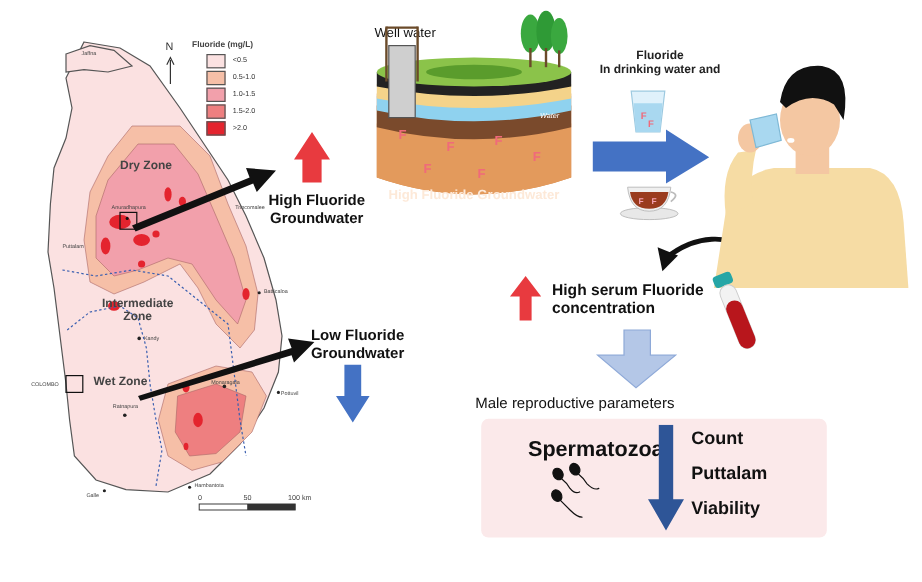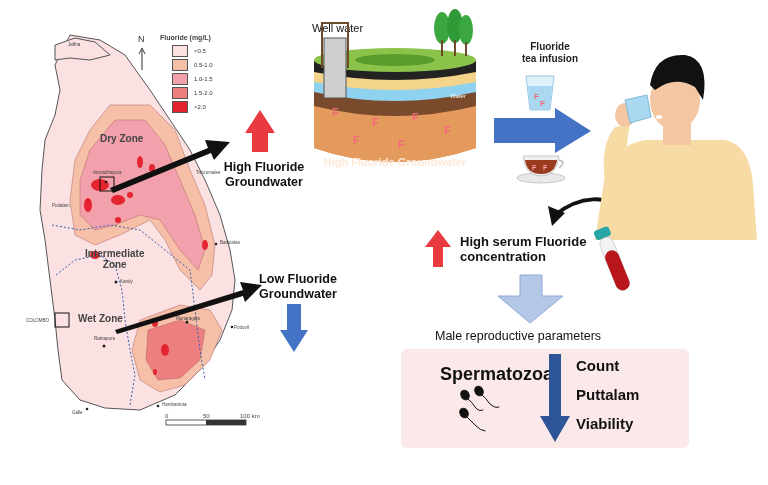--- a/index.html
+++ b/index.html
@@ -185,21 +185,21 @@
     <text x="102" y="113" class="fsym">F</text>
     <text x="134" y="126" class="fsym">F</text>
     <text x="43" y="136" class="fsym">F</text>
     <text x="88" y="140" class="fsym">F</text>
   </g>
   <text id="gw-banner" x="85" y="158" text-anchor="middle" font-size="11" font-weight="bold" fill="#fde9d8" font-family="Liberation Sans, sans-serif">High Fluoride Groundwater</text>
 </svg>
 
 <div class="abs mid-label" style="left:485px;top:25px;width:130px;">
   <div>Fluoride</div>
-  <div>tea infusion</div>
+  <div>In drinking water and</div>
 </div>
 <svg class="abs" style="left:520px;top:72px;" width="40" height="42">
   <path d="M6,4 L34,4 L30,38 L10,38 Z" fill="#dff1fb" stroke="#9cc9e0" stroke-width="1"></path>
   <path d="M8,14 L32,14 L30,38 L10,38 Z" fill="#a9d8f0"></path>
   <text class="fsym" x="14" y="27" font-size="8" fill="#f06a7a" font-weight="bold" font-family="Liberation Sans, sans-serif">F</text>
   <text class="fsym" x="20" y="34" font-size="8" fill="#f06a7a" font-weight="bold" font-family="Liberation Sans, sans-serif">F</text>
 </svg>
 <svg class="abs" style="left:515px;top:148px;" width="52" height="36">
   <ellipse cx="26" cy="30" rx="24" ry="5" fill="#e8e8e8" stroke="#bbb" stroke-width="0.8"></ellipse>
   <path d="M8,8 L44,8 Q42,28 26,28 Q10,28 8,8 Z" fill="#efefef" stroke="#bbb" stroke-width="0.8"></path>
@@ -231,21 +231,21 @@
     <rect x="15" y="14" width="14" height="56" rx="7" fill="#f2f2f2" stroke="#ccc" stroke-width="0.8"></rect>
     <rect x="15" y="28" width="14" height="42" rx="7" fill="#b8161c"></rect>
   </g>
 </svg>
 
 <div class="abs big-label" style="left:460px;top:234px;text-align:left;font-size:13px;">
   <div>High serum Fluoride</div>
   <div>concentration</div>
 </div>
 
-<div class="abs bold" style="left:435px;top:329px;font-size:12.5px;">Male reproductive parameters</div>
+<div class="abs bold" style="left:396px;top:329px;font-size:12.5px;">Male reproductive parameters</div>
 <div class="abs" style="left:401px;top:349px;width:288px;height:99px;background:#fbe9ea;border-radius:6px;"></div>
 <div class="abs" style="left:440px;top:364px;font-size:18px;font-weight:bold;">Spermatozoa</div>
 <svg class="abs" style="left:455px;top:385px;" width="60" height="50">
   <g fill="#111" stroke="#111" stroke-width="1" stroke-linecap="round">
     <ellipse cx="10" cy="10" rx="4" ry="5" transform="rotate(-30 10 10)"></ellipse>
     <path d="M13,14 Q18,18 20,22 Q24,27 28,25" fill="none"></path>
     <ellipse cx="24" cy="6" rx="4" ry="5" transform="rotate(-30 24 6)"></ellipse>
     <path d="M27,10 Q32,14 34,18 Q40,24 44,22" fill="none"></path>
     <ellipse cx="9" cy="28" rx="4" ry="5" transform="rotate(-30 9 28)"></ellipse>
     <path d="M12,32 Q16,36 20,40 Q26,46 30,46" fill="none"></path>

